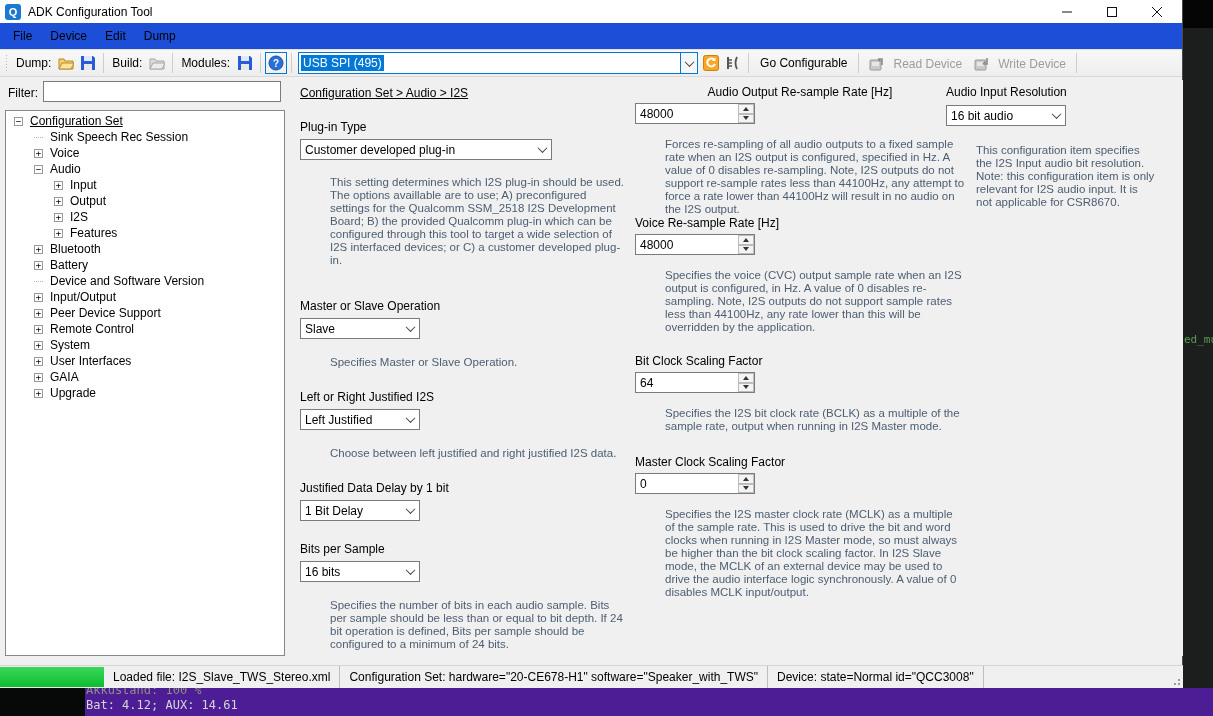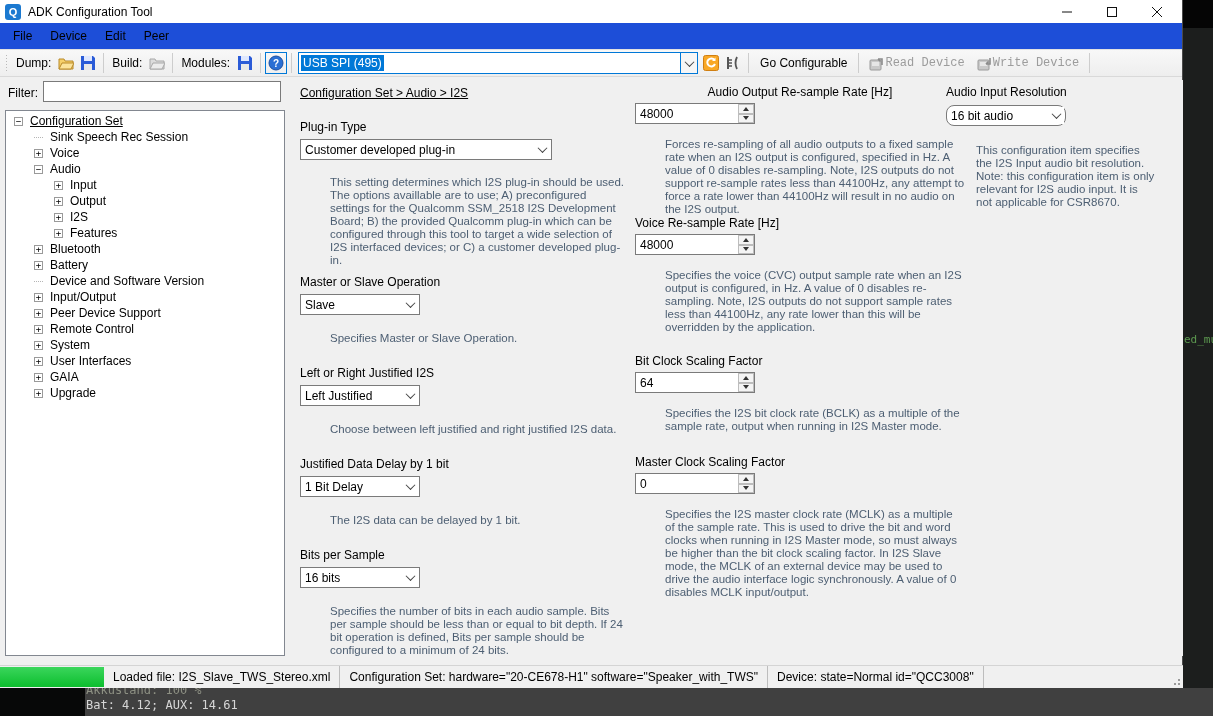--- a/index.html
+++ b/index.html
@@ -3,21 +3,21 @@
 <meta charset="utf-8">
 <style>
   * { margin:0; padding:0; box-sizing:border-box; }
   html,body { width:1213px; height:716px; overflow:hidden; background:#1d1f1e;
     font-family:"Liberation Sans", sans-serif; font-size:12px; color:#000; }
 
   
   .backdrop-right { position:absolute; left:1183px; top:0; width:30px; height:716px; background:#1c1e1d; z-index:1; }
   .backdrop-right .black-top { position:absolute; left:0; top:0; width:30px; height:28px; background:#050505; }
   .backdrop-term-frag { position:absolute; left:1px; top:333px; color:#5d9a50; font-family:"DejaVu Sans Mono", monospace; font-size:11px; white-space:nowrap; overflow:hidden; width:29px; }
-  .backdrop-bottom { position:absolute; left:0; top:688px; width:1213px; height:28px; background:#404040; z-index:1;text-decoration:underline; }
+  .backdrop-bottom { position:absolute; left:0; top:688px; width:1213px; height:28px; background:#4c1d95; z-index:1;text-decoration:underline; }
   .backdrop-bottom .black-left { position:absolute; left:0; top:0; width:85px; height:28px; background:#070808; }
   .term-line1 { position:absolute; left:86px; top:-5px; color:#8d9083; font-family:"DejaVu Sans Mono", monospace; font-size:12px; }
   .term-line2 { position:absolute; left:86px; top:10px; color:#d6d6d6; font-family:"DejaVu Sans Mono", monospace; font-size:12px; }
 
   
   .window { position:absolute; left:0; top:0; width:1183px; height:688px; background:#f0f0f0; z-index:2; border-right:1px solid #4b4b4b; }
 
   
   .titlebar { height:23px; background:#ffffff; display:flex; align-items:center; position:relative; }
   .app-icon { width:16px; height:16px; margin-left:5px; border-radius:3px; background:#1b79d0; color:#fff; font-weight:bold; font-size:11px; display:flex; align-items:center; justify-content:center; }
@@ -30,21 +30,21 @@
   .menubar { height:26px; background:#1d4ed8; display:flex; align-items:center; padding-left:4px; }
   .menu-item { padding:4px 9px; font-size:12px; }
 
   
   .toolbar { height:28px; background:linear-gradient(#f8f8f8,#eeeeee); border-top:1px solid #e2e2e2; border-bottom:1px solid #d9d9d9; display:flex; align-items:center; padding-left:2px; position:relative; }
   .grip { width:4px; height:18px; margin:0 3px; background-image:radial-gradient(#b9b9b9 1px, transparent 1px); background-size:3px 3px; }
   .tb-label { margin:0 4px 0 4px; }
   .tb-btn { width:22px; height:22px; display:flex; align-items:center; justify-content:center; }
   .tb-sep { width:1px; height:20px; background:#cdcdcd; margin:0 4px; }
   .tb-text-btn { padding:3px 7px; font-size:12px; white-space:nowrap; }
-  .tb-devbtn { display:flex; align-items:flex-start; gap:0; padding:2px 6px; color:#9c9c9c; white-space:nowrap;font-family:Liberation Mono, monospace; }
+  .tb-devbtn { display:flex; align-items:flex-end; gap:8px; padding:2px 6px; color:#9c9c9c; white-space:nowrap; }
 
   .combo-toolbar { width:400px; height:22px; background:#fff; border:1px solid #0078d7; display:flex; align-items:center; position:relative; margin:0 2px; }
   .combo-toolbar .sel-text { background:#0078d7; color:#fff; padding:1px 2px; margin-left:2px; font-size:12px; }
   .combo-toolbar .dd-btn { position:absolute; right:0; top:0; width:17px; height:20px; border-left:1px solid #0078d7; background:#f6f6f6; display:flex; align-items:center; justify-content:center; }
   .chev { width:7px; height:7px; border-right:1.4px solid #444; border-bottom:1.4px solid #444; transform:rotate(45deg) translate(-1px,-1px); }
 
   
   .filter-row { position:absolute; left:0; top:80px; width:295px; height:26px; display:flex; align-items:center; }
   .filter-label { margin-left:8px; }
   .filter-input { position:absolute; left:43px; top:1px; width:238px; height:21px; border:1px solid #7a7a7a; background:#fff; font-family:inherit; font-size:12px; padding:0 3px; }
@@ -122,21 +122,21 @@
             <path d="M0 0 L10 10 M10 0 L0 10" stroke="#111" stroke-width="1"></path>
           </svg>
         </div>
     </div>
   </div>
 
   <div class="menubar" id="menubar">
       <div class="menu-item">File</div>
       <div class="menu-item">Device</div>
       <div class="menu-item">Edit</div>
-      <div class="menu-item">Peer</div>
+      <div class="menu-item">Dump</div>
     </div>
 
   <div class="toolbar">
     <div class="grip"></div>
     <span class="tb-label">Dump:</span>
     <div class="tb-btn">
       <svg width="16" height="14">
           <path d="M1 3 L6 3 L7 5 L15 5 L15 13 L1 13 Z" fill="#f6d06a" stroke="#b98a2a"></path>
           <path d="M1 13 L4 7 L16 7 L13 13 Z" fill="#fce49c" stroke="#b98a2a"></path>
         </svg>
@@ -304,21 +304,21 @@
 
       <div class="flabel" style="margin-top:20px;">Plug-in Type</div>
       <div class="combo w-full" style="margin-top:5px;">
         <span class="combo-text">Customer developed plug-in</span>
         <span class="dd">
             <span class="chev"></span>
           </span>
       </div>
       <div class="fdesc" style="margin-top:16px; width:295px;">This setting determines which I2S plug-in should be used. The options availlable are to use; A) preconfigured settings for the Qualcomm SSM_2518 I2S Development Board; B) the provided Qualcomm plug-in which can be configured through this tool to target a wide selection of I2S interfaced devices; or C) a customer developed plug-in.</div>
 
-      <div class="flabel" style="margin-top:8px;">Master or Slave Operation</div>
+      <div class="flabel" style="margin-top:32px;">Master or Slave Operation</div>
       <div class="combo w-sm" style="margin-top:5px;">
         <span class="combo-text">Slave</span>
         <span class="dd">
             <span class="chev"></span>
           </span>
       </div>
       <div class="fdesc" style="margin-top:17px;">Specifies Master or Slave Operation.</div>
 
       <div class="flabel" style="margin-top:21px;">Left or Right Justified I2S</div>
       <div class="combo w-sm" style="margin-top:5px;">
@@ -329,21 +329,20 @@
       </div>
       <div class="fdesc" style="margin-top:17px;">Choose between left justified and right justified I2S data.</div>
 
       <div class="flabel" style="margin-top:21px;">Justified Data Delay by 1 bit</div>
       <div class="combo w-sm" style="margin-top:5px;">
         <span class="combo-text">1 Bit Delay</span>
         <span class="dd">
             <span class="chev"></span>
           </span>
       </div>
-      <div class="fdesc" style="margin-top:17px;">The I2S data can be delayed by 1 bit.</div>
 
       <div class="flabel" style="margin-top:21px;">Bits per Sample</div>
       <div class="combo w-sm" style="margin-top:5px;">
         <span class="combo-text">16 bits</span>
         <span class="dd">
             <span class="chev"></span>
           </span>
       </div>
       <div class="fdesc" style="margin-top:17px; width:295px;">Specifies the number of bits in each audio sample. Bits per sample should be less than or equal to bit depth. If 24 bit operation is defined, Bits per sample should be configured to a minimum of 24 bits.</div>
     </div>
@@ -401,21 +400,21 @@
             <span class="spin-dn">
               <span class="tri-dn"></span>
             </span>
           </span>
       </div>
       <div class="fdesc" style="margin-top:14px; width:300px;">Specifies the I2S master clock rate (MCLK) as a multiple of the sample rate. This is used to drive the bit and word clocks when running in I2S Master mode, so must always be higher than the bit clock scaling factor. In I2S Slave mode, the MCLK of an external device may be used to drive the audio interface logic synchronously. A value of 0 disables MCLK input/output.</div>
     </div>
 
     <div class="col col3">
       <div class="flabel" style="margin-top:5px;">Audio Input Resolution</div>
-      <div class="combo w-sm" style="margin-top:6px;border-radius:8px;">
+      <div class="combo w-sm" style="margin-top:6px;">
         <span class="combo-text">16 bit audio</span>
         <span class="dd">
             <span class="chev"></span>
           </span>
       </div>
       <div class="fdesc" style="margin-top:18px; width:180px;">This configuration item specifies the I2S Input audio bit resolution. Note: this configuration item is only relevant for I2S audio input. It is not applicable for CSR8670.</div>
     </div>
   </div>
 
   <div class="statusbar">

